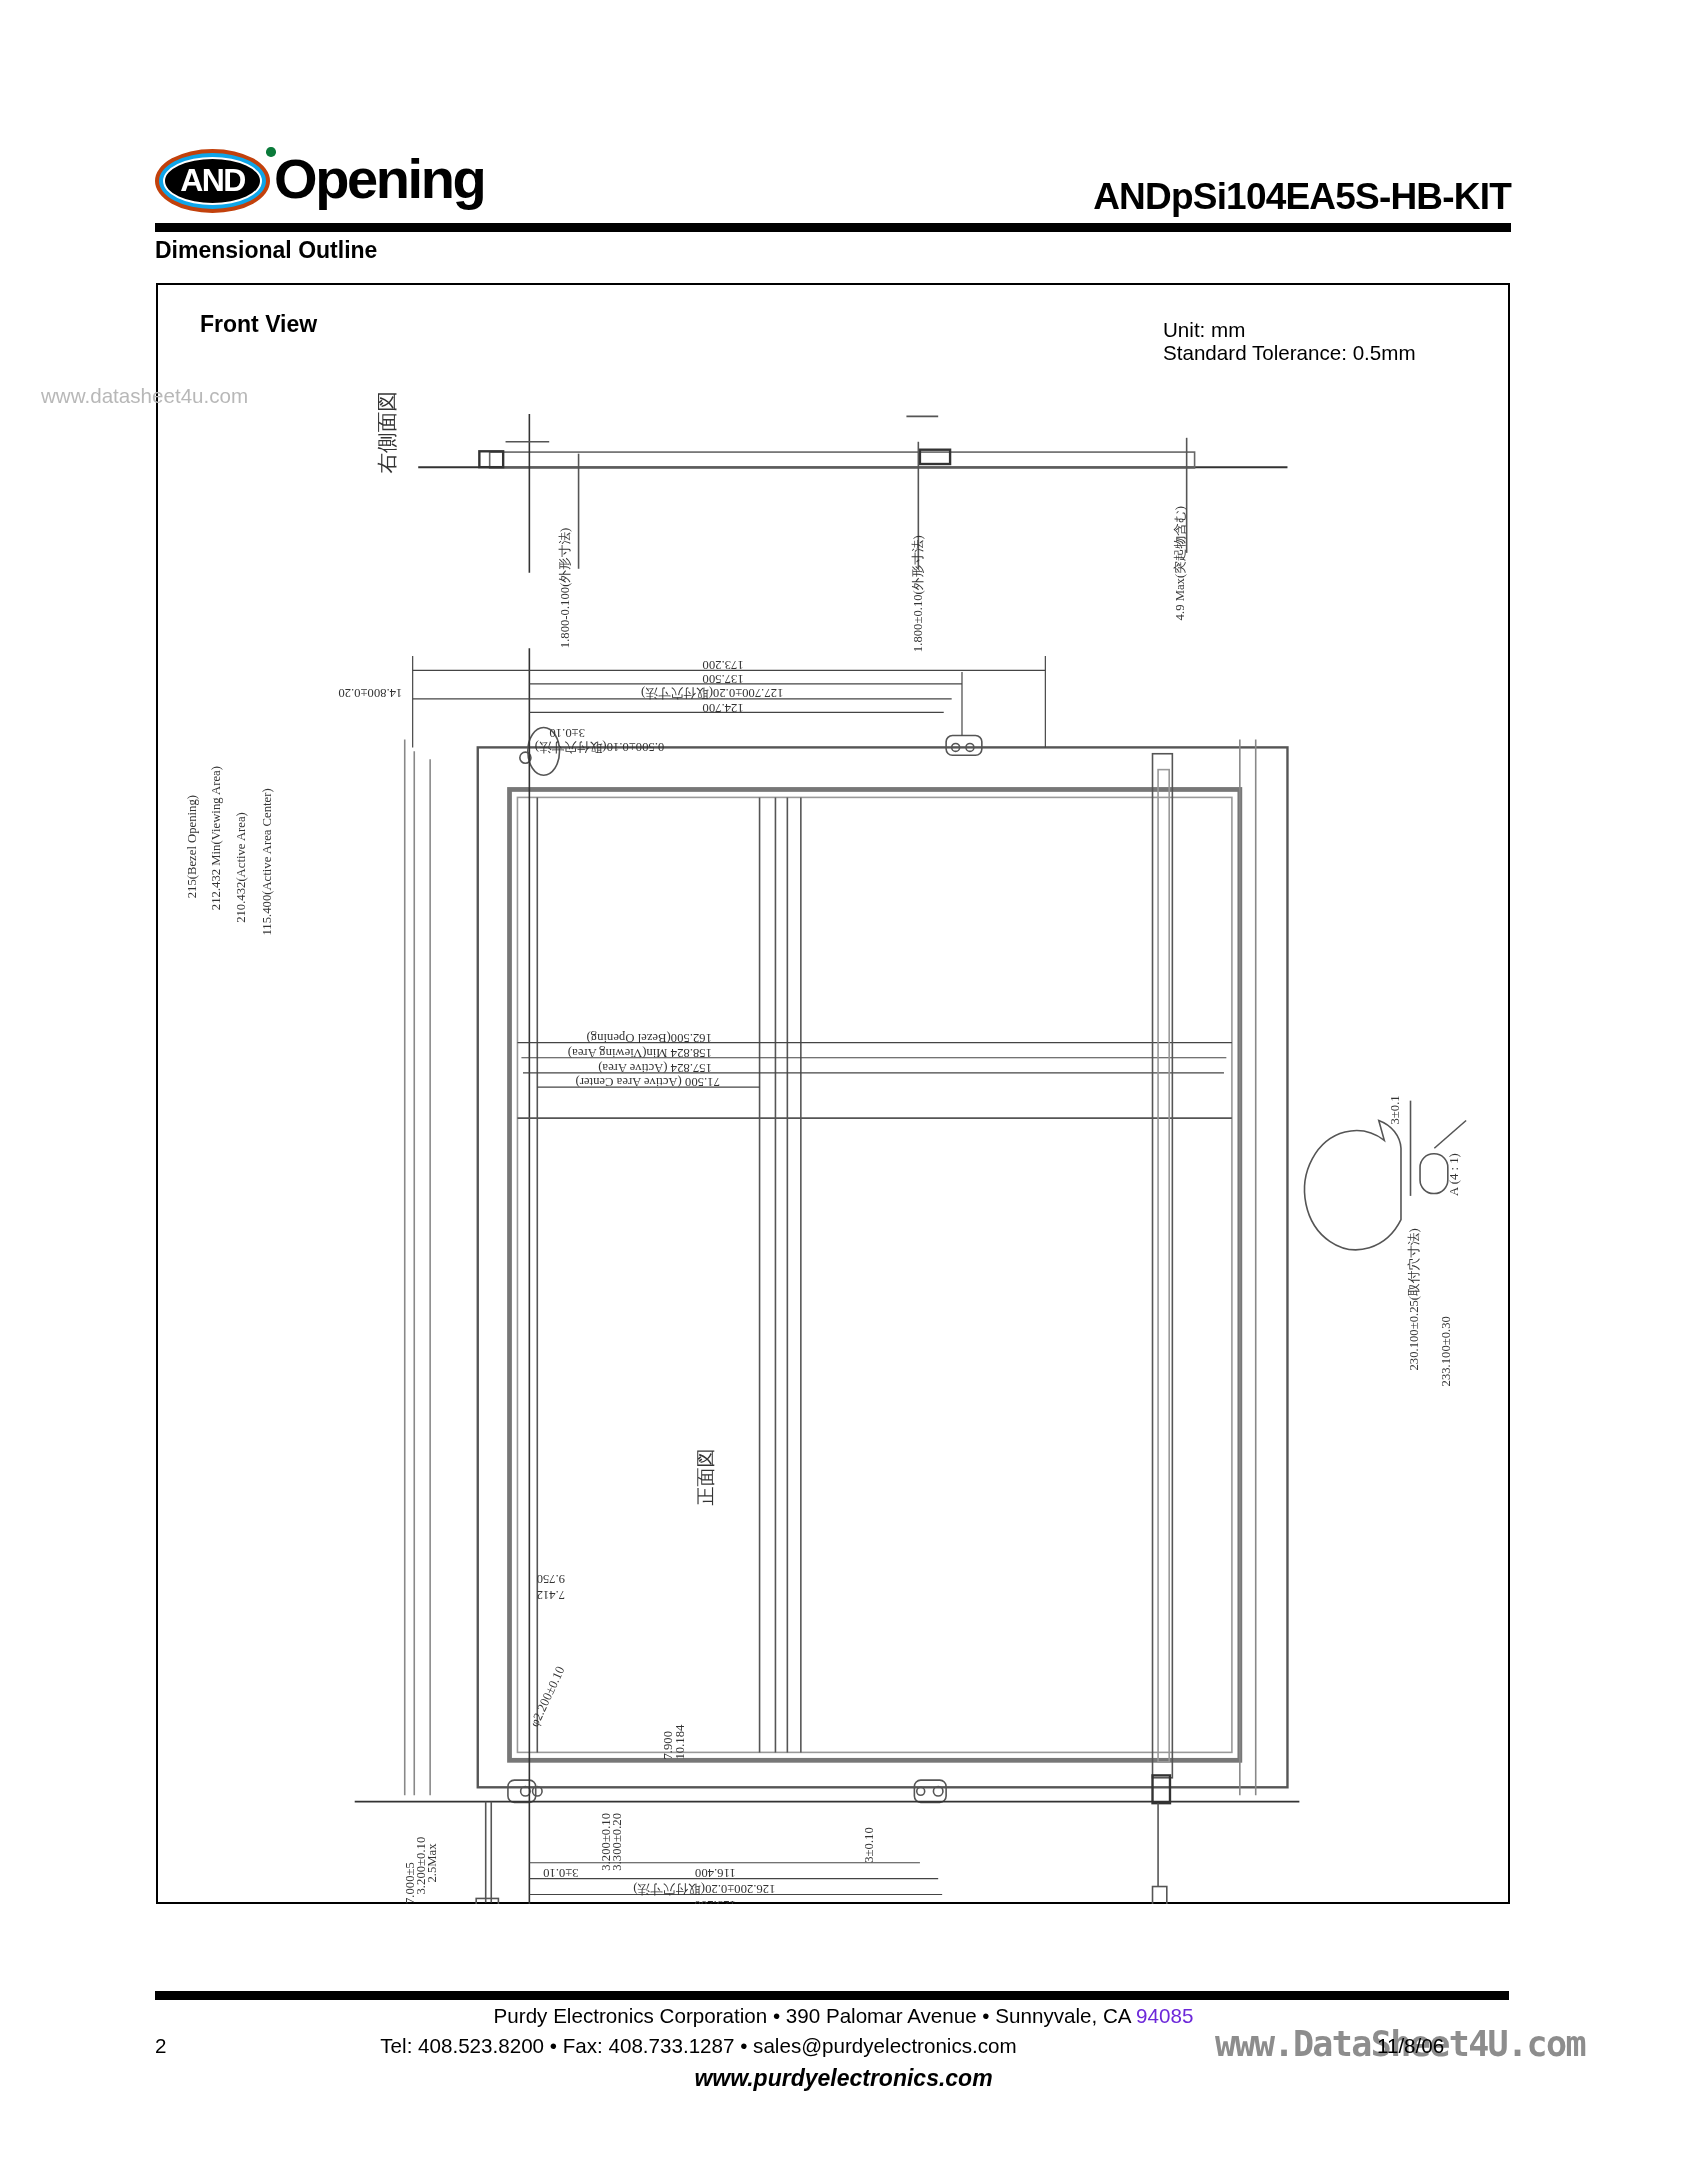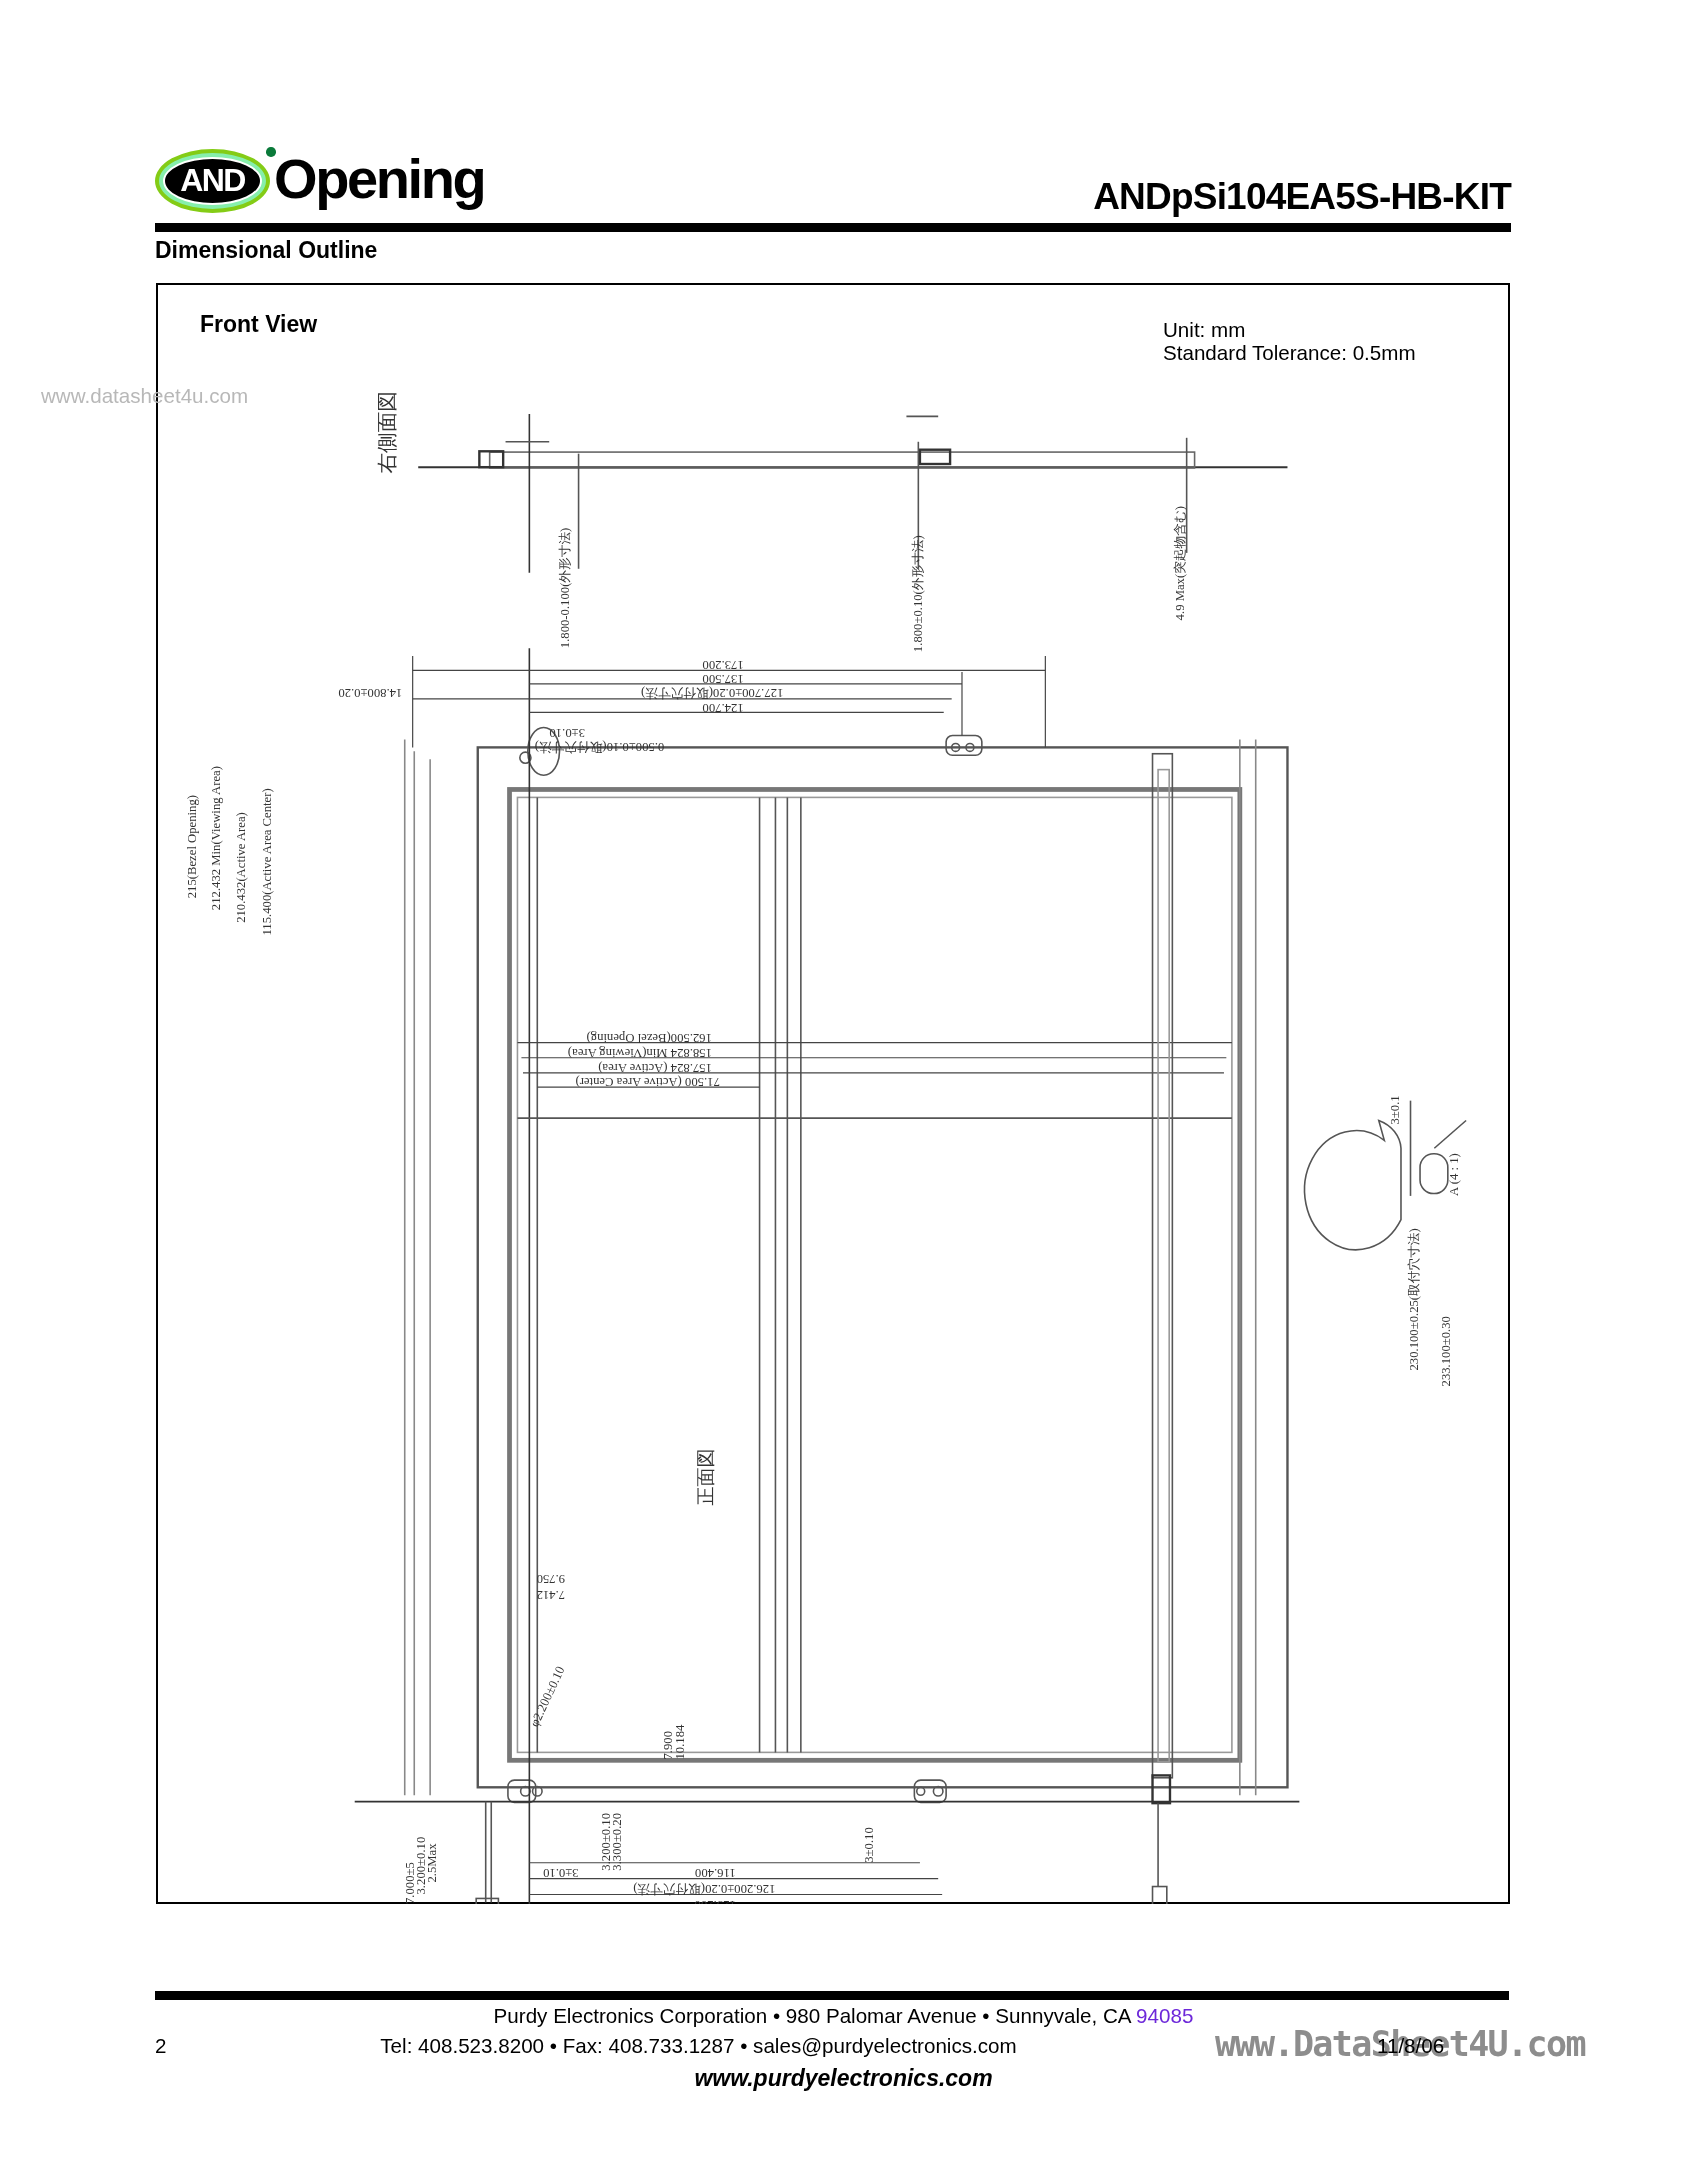--- a/index.html
+++ b/index.html
@@ -1,21 +1,21 @@
 <!DOCTYPE html>
 <html style="font-size:12.7px"><head>
 <meta charset="utf-8">
 <style>
   html, body { margin:0; padding:0; background:#ffffff; }
   body { width:1687px; height:2183px; position:relative; overflow:hidden; font-family:"Liberation Sans", sans-serif; color:#000; }
   .abs { position:absolute; }
 
   
   .logo { left:155px; top:144px; width:326px; height:71px; }
-  .logo-oval { left:0; top:4.8px; width:115px; height:64px; border:4px solid #84cc16; border-radius:50%; background:#86efac; box-sizing:border-box; }
+  .logo-oval { left:0; top:4.8px; width:115px; height:64px; border:4px solid #c2410c; border-radius:50%; background:#0ea5e9; box-sizing:border-box; }
   .logo-oval-inner { position:absolute; left:4px; top:4px; right:4px; bottom:4px; background:#000; border-radius:50%; border:2.4px solid #fff; box-sizing:border-box; display:flex; align-items:center; justify-content:center; }
   .logo-and { color:#fff; font-weight:bold; font-size:32px; letter-spacing:-1.6px; font-family:"Liberation Sans", sans-serif; }
   .logo-reg { left:111px; top:3.2px; width:9.5px; height:9.5px; border-radius:50%; background:#0a7a3a; }
   .logo-displays { left:119px; top:3.2px; font-size:56px; font-weight:bold; letter-spacing:-2.4px; line-height:64px; }
   .model { right:176px; top:175px; font-size:37px; font-weight:bold; letter-spacing:-0.8px; line-height:44px; }
   .hrule-top { left:155px; top:223px; width:1356px; height:8.7px; background:#000; }
   .section-title { left:155px; top:234px; font-size:23px; font-weight:bold; line-height:32px; }
 
   
   .frame { left:156px; top:283px; width:1354px; height:1621px; border:2.4px solid #000; box-sizing:border-box; }
@@ -226,20 +226,20 @@
     <text x="1565" y="1060" transform="rotate(-90 1565 1060)">3±0.1</text>
 
     <text x="310" y="2200" transform="rotate(-90 310 2200)" font-size="26">左側面図</text>
     <text x="505" y="2250" transform="rotate(-90 512 2250)">1.800±0.10(外形寸法)</text>
     <text x="995" y="2250" transform="rotate(-90 1002 2250)">1.800±0.10(外形寸法)</text>
   </g>
 </svg>
 
 <div class="abs hrule-bottom"></div>
 <div class="abs footer-line1">
-  <span>Purdy Electronics Corporation  •  980 Palomar Avenue  •  Sunnyvale, CA </span><span class="footer-zip-faded">94085</span>
+  <span>Purdy Electronics Corporation  •  390 Palomar Avenue  •  Sunnyvale, CA </span><span class="footer-zip-faded">94085</span>
 </div>
 <div class="abs page-no">2</div>
 <div class="abs footer-line2">Tel: 408.523.8200  •  Fax: 408.733.1287  •  sales@purdyelectronics.com</div>
 <div class="abs watermark-bottom">www.DataSheet4U.com</div>
 <div class="abs date">11/8/06</div>
 <div class="abs footer-url">www.purdyelectronics.com</div>
 
 
 </body></html>

